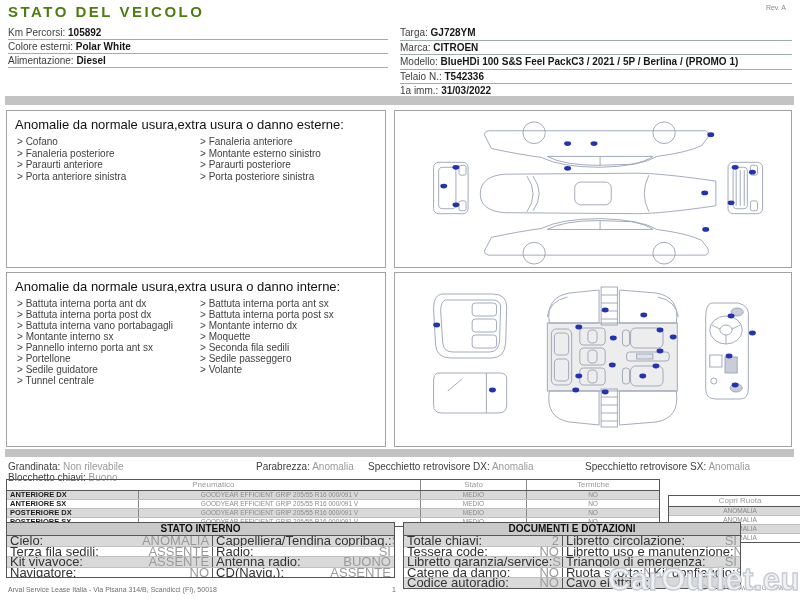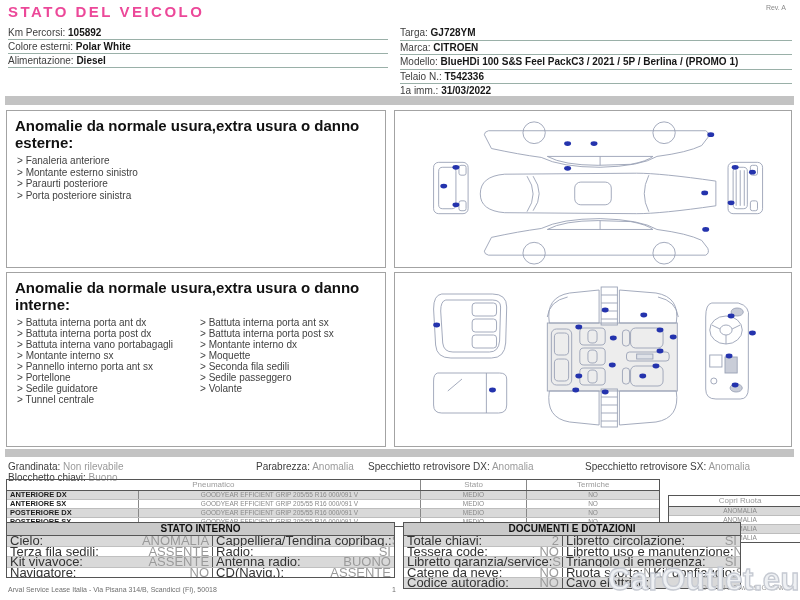--- a/index.html
+++ b/index.html
@@ -1,38 +1,38 @@
 <!DOCTYPE html>
 <html><head>
 <meta charset="utf-8">
 <style>
   html,body{margin:0;padding:0;background:#fff;}
   .page{position:relative;width:800px;height:600px;background:#fff;overflow:hidden;
         font-family:"Liberation Sans",sans-serif;color:#222;}
   
   .title{position:absolute;top:3px;left:8px;font-size:15px;font-weight:bold;
-         letter-spacing:2.5px;color:#ec4899;}
+         letter-spacing:2.5px;color:#4d7c0f;}
   .rev{position:absolute;top:4px;right:14px;font-size:7px;color:#8a8a8a;}
   .hdr-left{position:absolute;top:26px;left:8px;width:380px;}
   .hdr-right{position:absolute;top:26px;left:400px;width:392px;}
   .hrow{border-bottom:1px solid #9ab0a8;font-size:10px;line-height:11.5px;padding:1px 0;}
   .hdr-left .hrow{height:11px;}
   .hlabel{color:#3d3d3d;margin-top:10px;}
   .hvalue{font-weight:bold;color:#161616;}
   
   .bar{position:absolute;left:5px;width:789px;background:#c3c3c3;}
   .bar1{top:96px;height:9px;}
   .bar2{top:449px;height:8px;}
   
   .box{position:absolute;border:1px solid #a3a3a3;background:#fff;box-sizing:border-box;}
   .box-ext-list{left:6px;top:110px;width:380px;height:158px;}
   .box-ext-diag{left:394px;top:110px;width:398px;height:158px;}
   .box-int-list{left:6px;top:272px;width:380px;height:175px;}
   .box-int-diag{left:394px;top:272px;width:398px;height:175px;}
-  .box-title{font-size:15px;font-weight:bold;color:#111;padding:6px 8px 2px 8px;}
+  .box-title{font-size:13px;font-weight:normal;color:#111;padding:6px 8px 2px 8px;}
   .cols{display:flex;padding:2px 2px 0 10px;}
   .cols ul{list-style:none;margin:0;padding:0;width:50%;font-size:10px;color:#424242;line-height:11.5px;}
   .box-int-list .cols ul{line-height:11px;}
   .cols li::before{content:"> ";}
   .diag-svg{display:block;}
   
   .statusline{position:absolute;top:461px;left:8px;width:786px;font-size:10px;height:22px;}
   .sl-item{position:absolute;white-space:nowrap;}
   .sl-label{color:#3d3d3d;}
   .sl-value{color:#9a9a9a;}
@@ -100,20 +100,26 @@
       <div class="hrow"><span class="hlabel">Modello: </span><span class="hvalue">BlueHDi 100 S&amp;S Feel PackC3 / 2021 / 5P / Berlina / (PROMO 1)</span></div>
       <div class="hrow"><span class="hlabel">Telaio N.: </span><span class="hvalue">T542336</span></div>
       <div class="hrow"><span class="hlabel">1a imm.: </span><span class="hvalue">31/03/2022</span></div>
     </div>
 
   <div class="bar bar1"></div>
 
   <div class="box box-ext-list">
     <div class="box-title">Anomalie da normale usura,extra usura o danno esterne:</div>
     <div class="cols">
+      <ul id="ext-left">
+          <li>Cofano</li>
+          <li>Fanaleria posteriore</li>
+          <li>Paraurti anteriore</li>
+          <li>Porta anteriore sinistra</li>
+        </ul>
       <ul id="ext-right">
           <li>Fanaleria anteriore</li>
           <li>Montante esterno sinistro</li>
           <li>Paraurti posteriore</li>
           <li>Porta posteriore sinistra</li>
         </ul>
     </div>
   </div>
 
   <div class="box box-ext-diag">
@@ -423,21 +429,21 @@
             <span class="kl">Libretto garanzia/service:</span>
             <span class="kvv">SI</span>
           </div>
           <div class="kcell" style="width: 53%;">
             <span class="kl">Triangolo di emergenza:</span>
             <span class="kvv">SI</span>
           </div>
         </div>
         <div class="krow">
           <div class="kcell" style="width: 47%;">
-            <span class="kl">Catene da neve:</span>
+            <span class="kl">Catene da danno:</span>
             <span class="kvv">NO</span>
           </div>
           <div class="kcell" style="width: 26%;">
             <span class="kl">Ruota scorta:</span>
             <span class="kvv">NO</span>
           </div>
           <div class="kcell" style="width: 27%;">
             <span class="kl">Kit gonfiaggio:</span>
             <span class="kvv">SI</span>
           </div>

